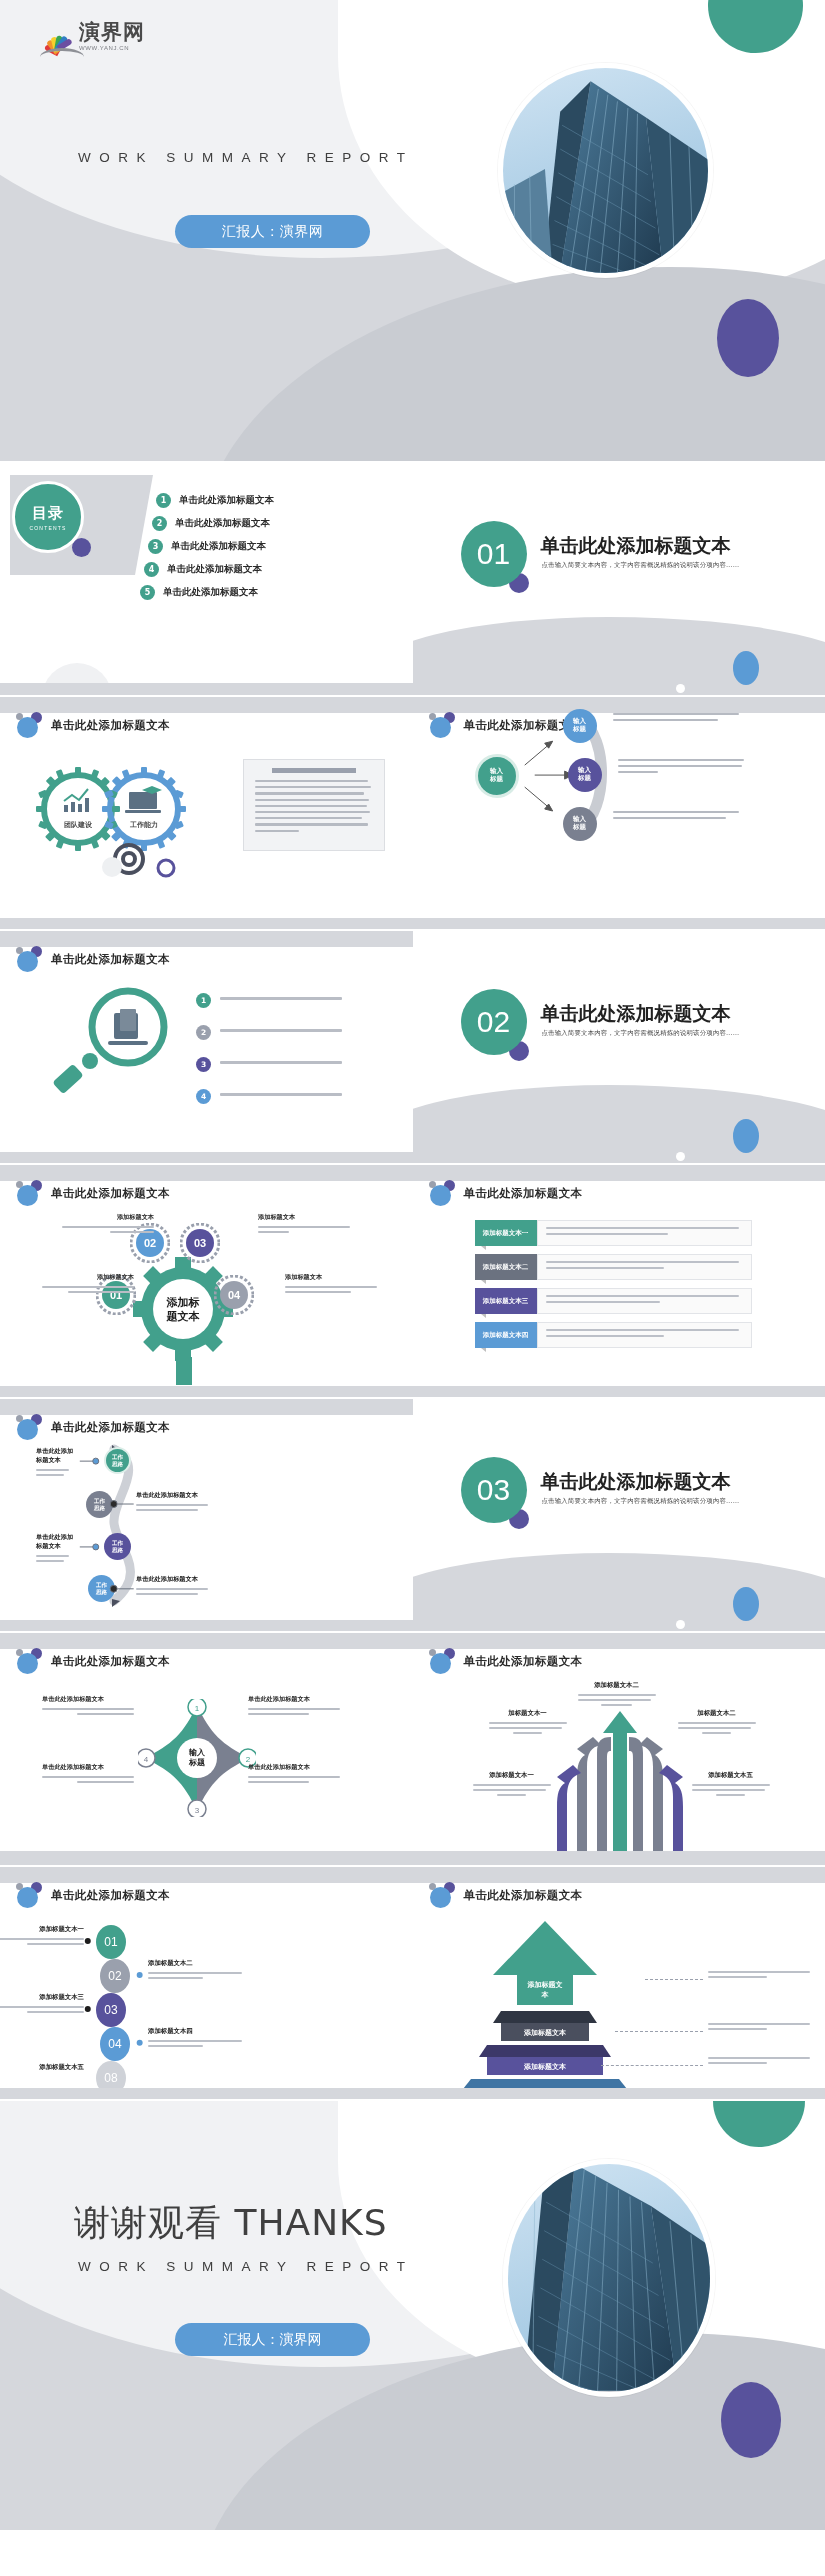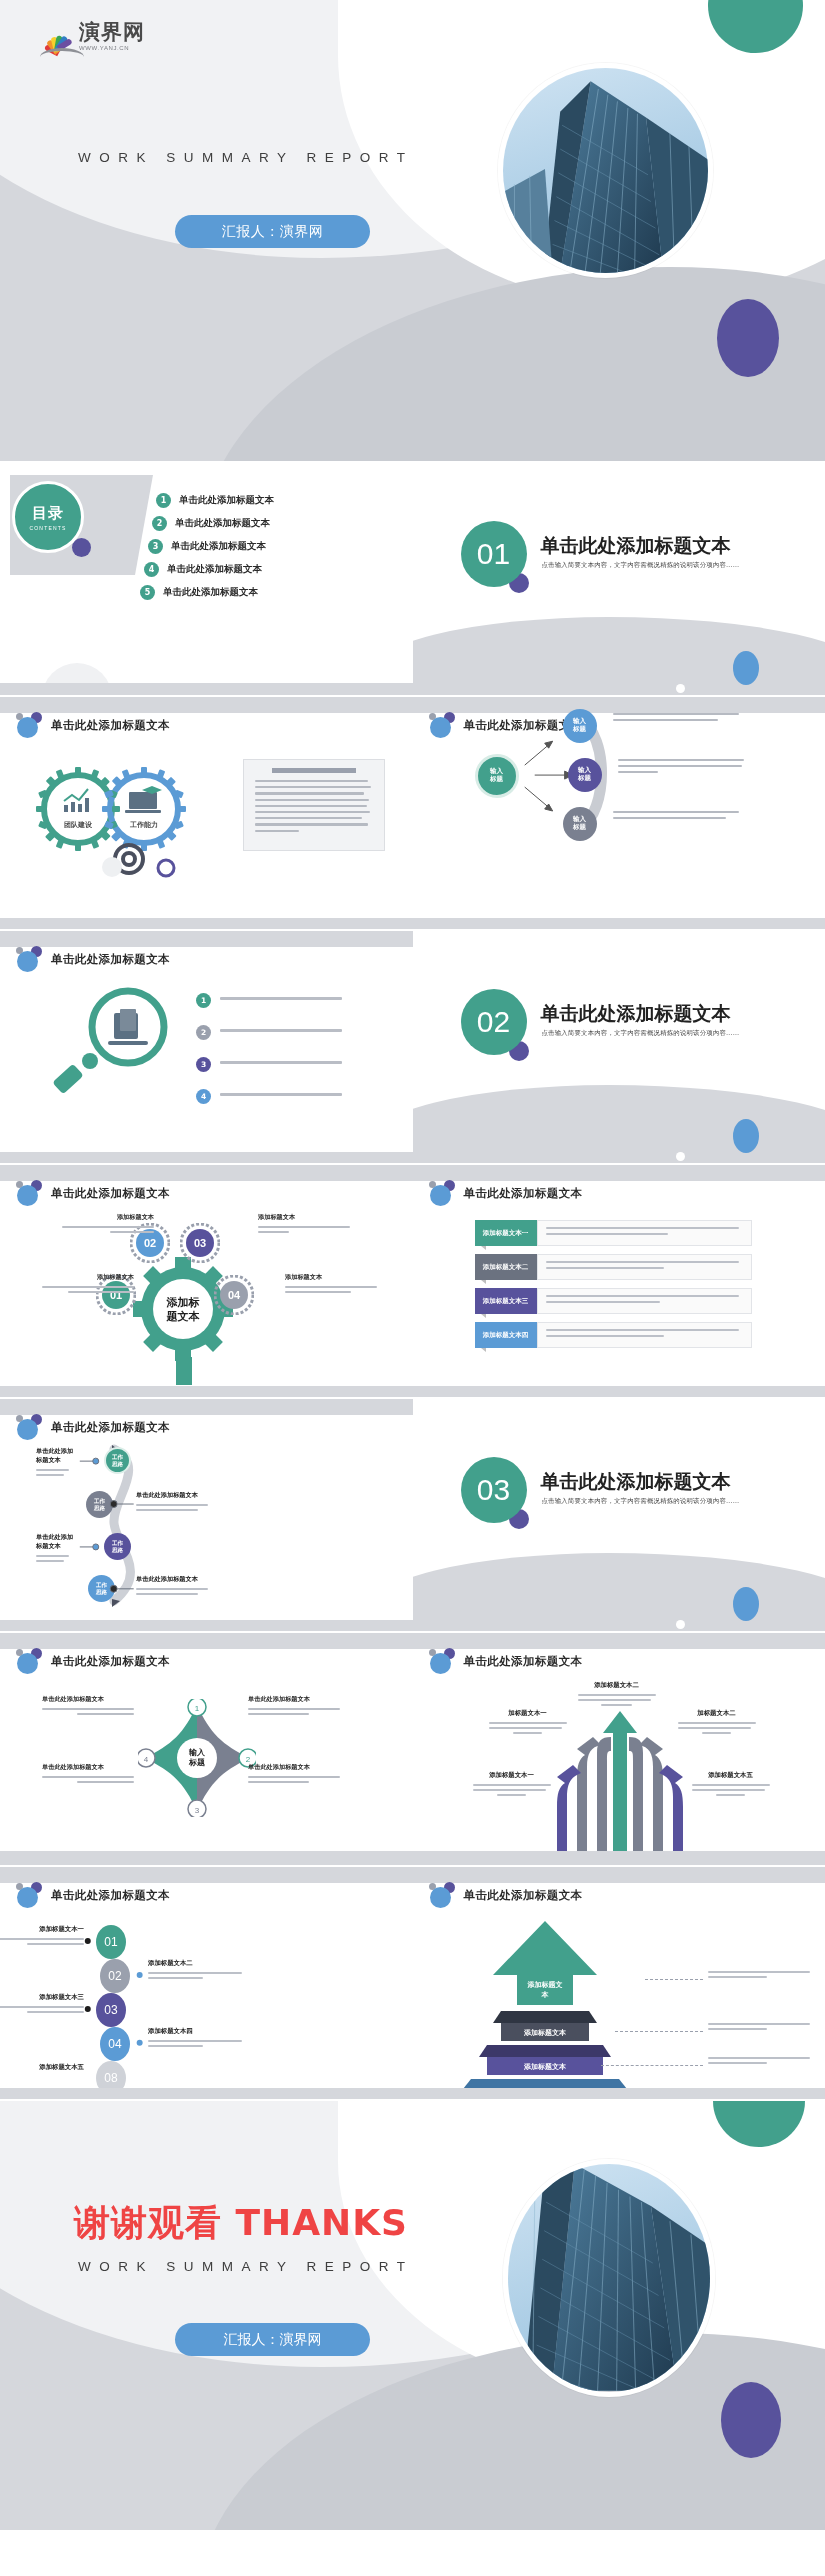--- a/index.html
+++ b/index.html
@@ -326,21 +326,21 @@
     position: absolute; height: 0;
     border-top: 1px dashed #9aa0ad;
   }
 
   .arrow-cap { position: absolute; width: 78px; text-align: center; }
   .arrow-cap .h { font-size: 6.4px; font-weight: 700; color: #1d1d1d; margin-bottom: 4px; font-family: "DejaVu Sans", sans-serif; }
   .arrow-cap .fakeline { height: 2px; background: #bcc0c8; margin-bottom: 3px; }
 
   .end-title {
     position: absolute; left: 74px; top: 98px;
-    font-size: 36px; font-weight: 700; color: #ef4444;
+    font-size: 36px; font-weight: 400; color: #404040;
     letter-spacing: 1px;
     font-family: "DejaVu Sans", sans-serif;
   }
   .end-sub {
     position: absolute; left: 78px; top: 158px;
     font-size: 13.5px; color: #3e3e3e; letter-spacing: 8.5px;
   }
   .end-pill {
     position: absolute; left: 175px; top: 222px;
     width: 195px; height: 33px; border-radius: 17px;

